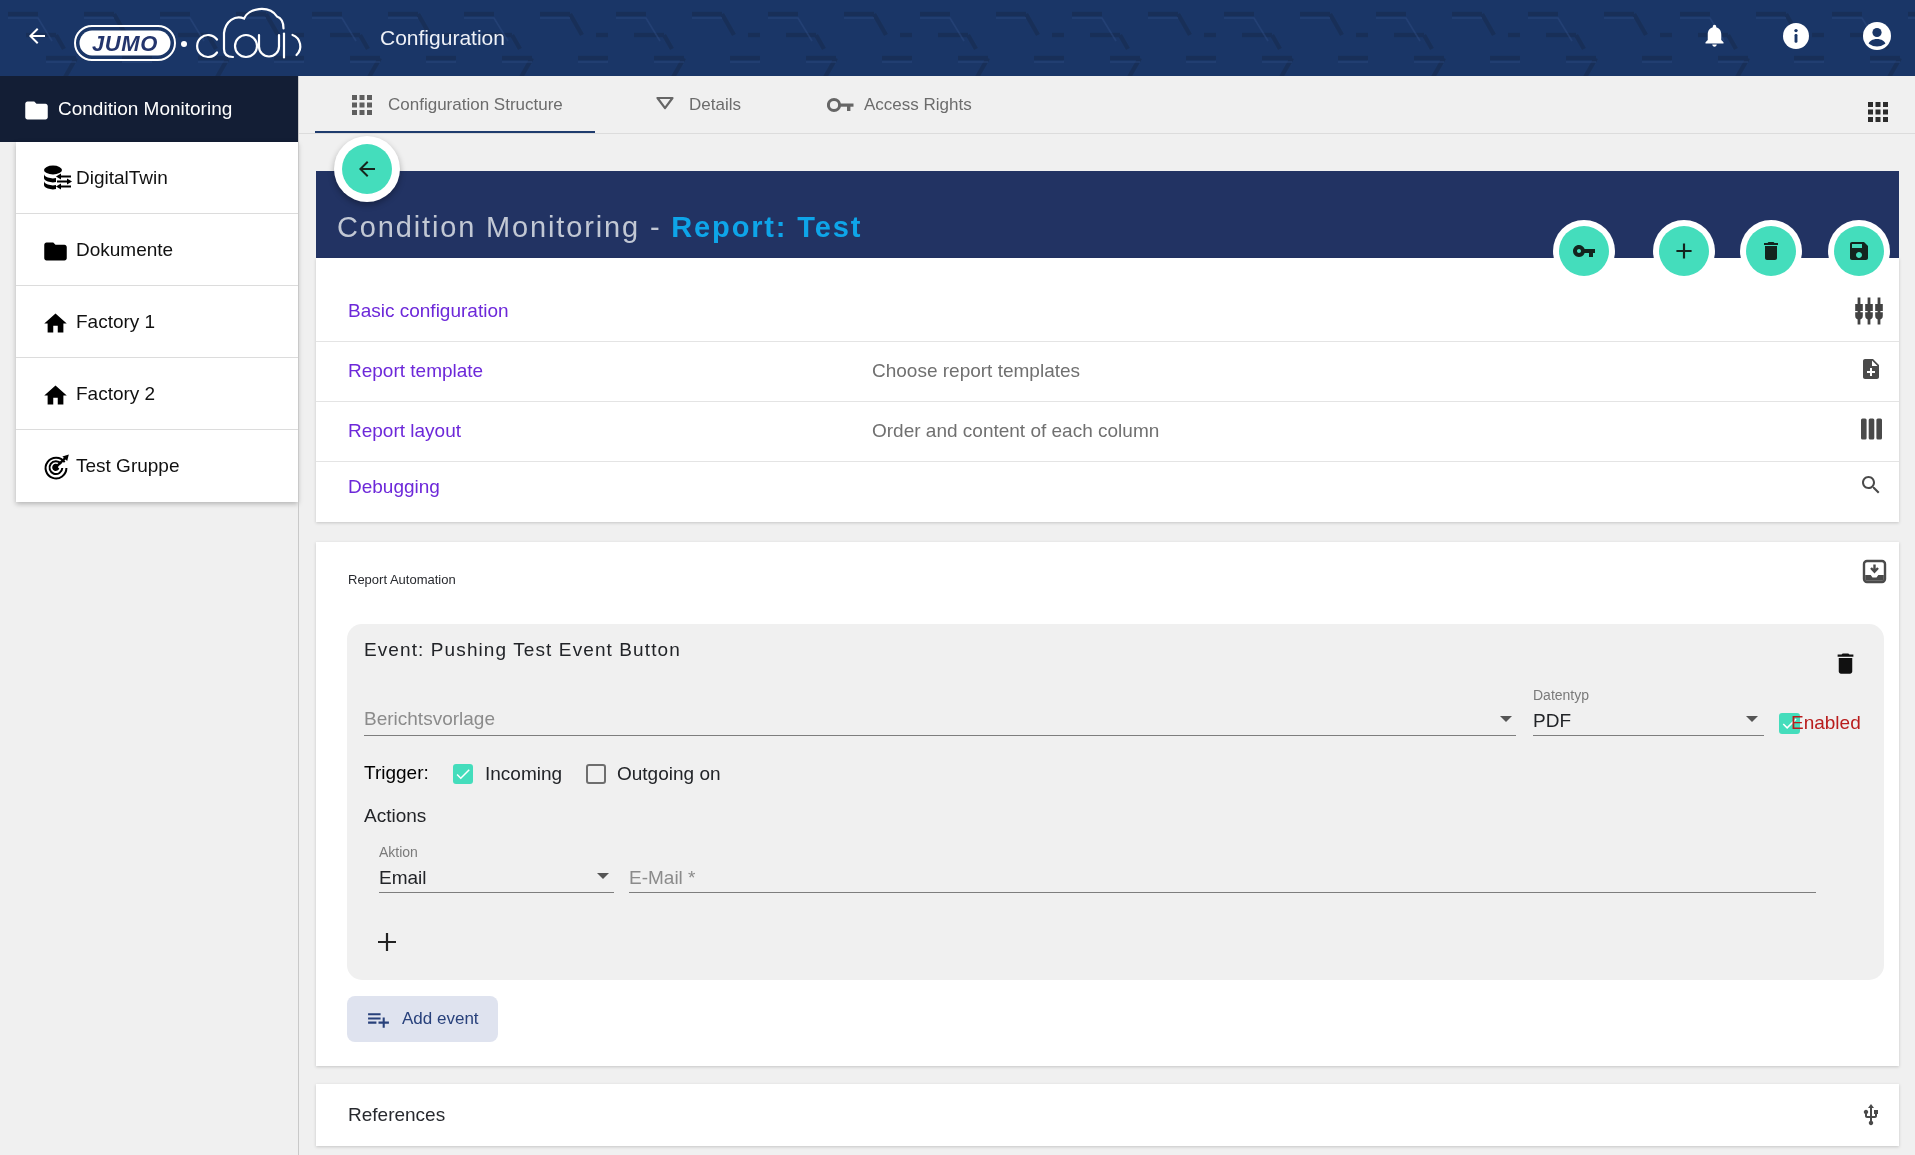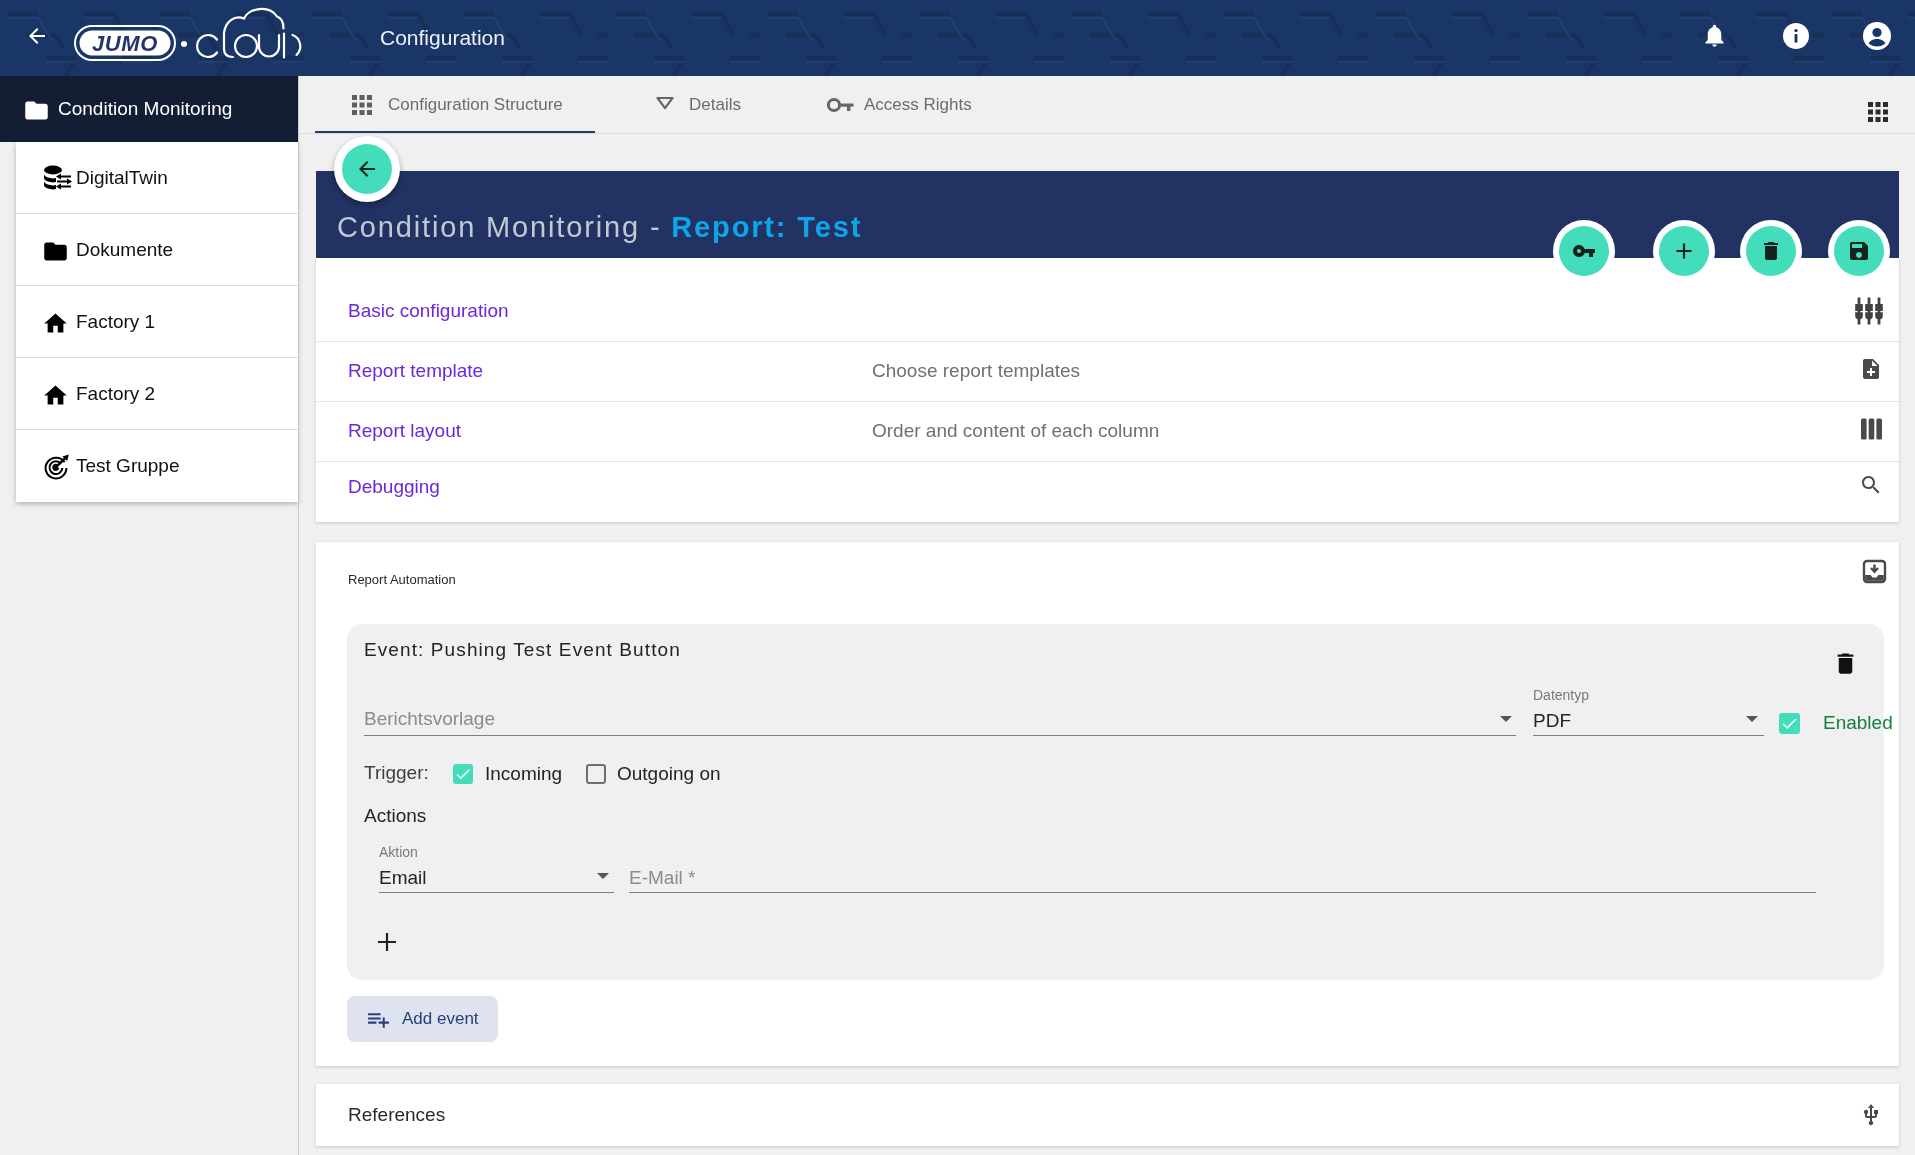--- a/index.html
+++ b/index.html
@@ -325,23 +325,23 @@
     <div class="abs" style="left:1186px;top:63px;font-size:14px;color:#7a7a7a;">Datentyp</div>
     <div class="abs" style="left:1186px;top:86px;font-size:19px;color:#222428;">PDF</div>
     <div class="ddarrow" style="left:1399px;top:92px;"></div>
     <div class="inline-underline" style="left:1186px;top:111px;width:231px;"></div>
 
     <div class="cb on" style="left:1432px;top:89px;width:21px;height:21px;">
         <svg width="19" height="19" viewBox="0 0 24 24">
           <path d="M9 16.17L4.83 12l-1.42 1.41L9 19 21 7l-1.41-1.41z" fill="#fff"></path>
         </svg>
       </div>
-    <div class="abs" style="left:1476px;top:88px;font-size:19px;color:#15803d;">Enabled</div>
-
-    <div class="abs" style="left:17px;top:138px;font-size:19px;color:#404040;">Trigger:</div>
+    <div class="abs" style="left:1444px;top:88px;font-size:19px;color:#b91c1c;">Enabled</div>
+
+    <div class="abs" style="left:17px;top:138px;font-size:19px;color:#000000;">Trigger:</div>
     <div class="cb on" style="left:106px;top:140px;">
         <svg width="18" height="18" viewBox="0 0 24 24">
           <path d="M9 16.17L4.83 12l-1.42 1.41L9 19 21 7l-1.41-1.41z" fill="#fff"></path>
         </svg>
       </div>
     <div class="abs" style="left:138px;top:139px;font-size:19px;color:#222428;">Incoming</div>
     <div class="cb off" style="left:239px;top:140px;"></div>
     <div class="abs" style="left:270px;top:139px;font-size:19px;color:#222428;">Outgoing on</div>
 
     <div class="abs" style="left:17px;top:181px;font-size:19px;color:#222428;">Actions</div>

